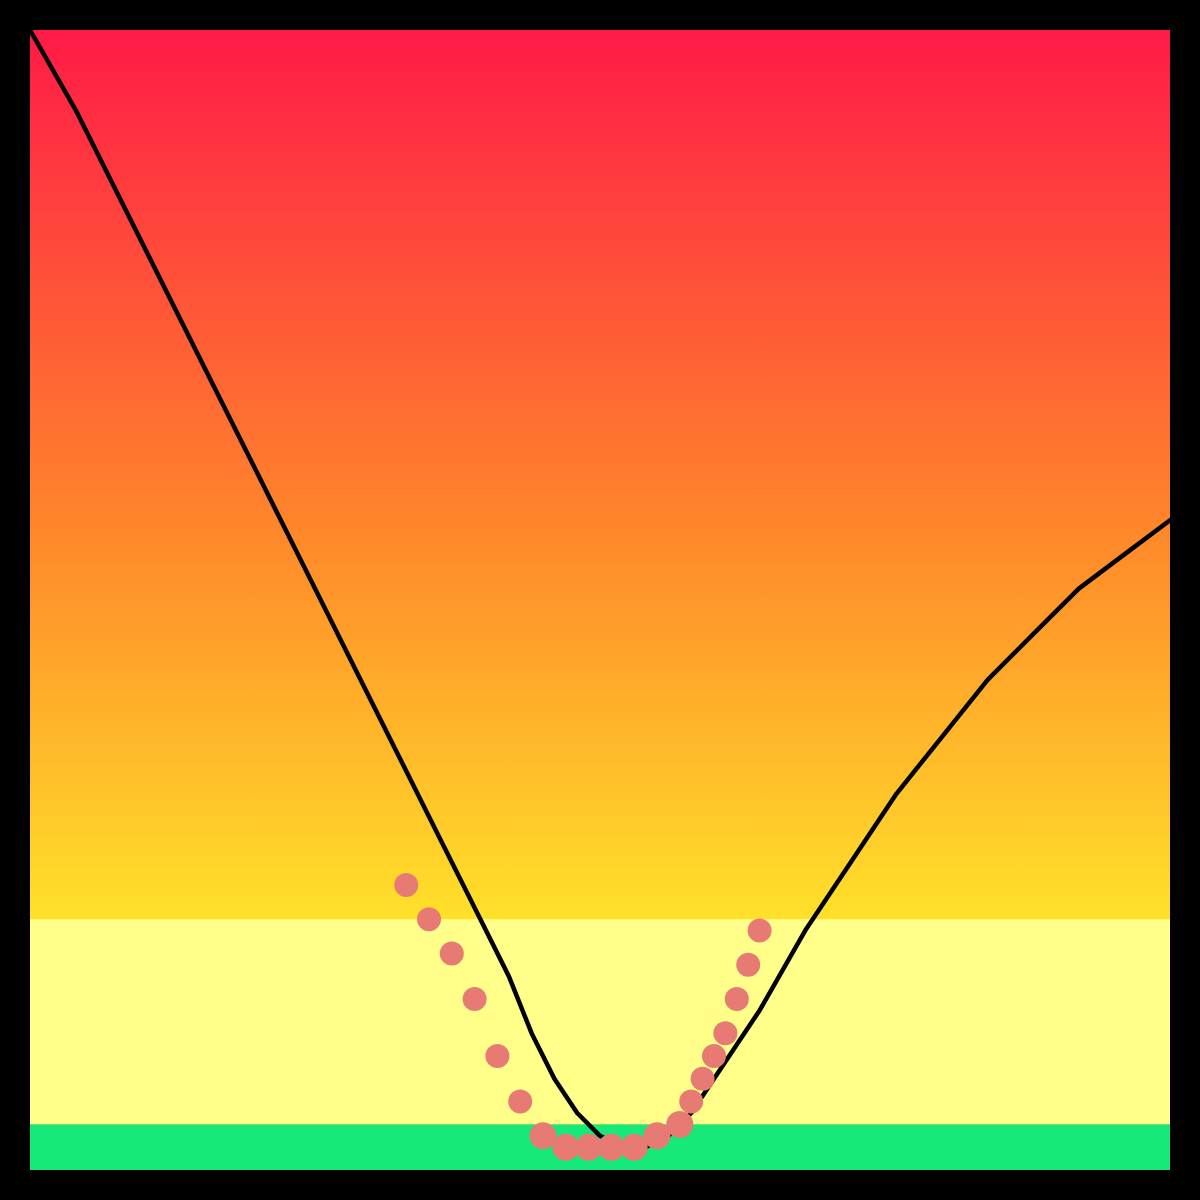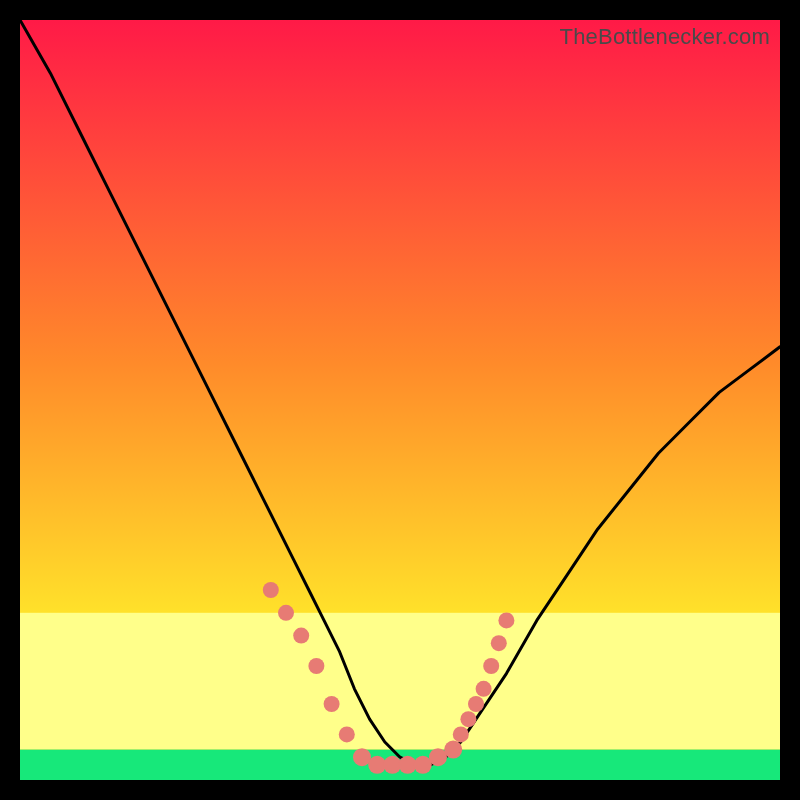--- a/index.html
+++ b/index.html
@@ -75,14 +75,13 @@
         <circle cx="440.8" cy="714.4" r="8" fill="#e77b74"></circle>
         <circle cx="448.4" cy="699.2" r="8" fill="#e77b74"></circle>
         <circle cx="456.0" cy="684.0" r="8" fill="#e77b74"></circle>
         <circle cx="463.6" cy="668.8" r="8" fill="#e77b74"></circle>
         <circle cx="471.2" cy="646.0" r="8" fill="#e77b74"></circle>
         <circle cx="478.8" cy="623.2" r="8" fill="#e77b74"></circle>
         <circle cx="486.4" cy="600.4" r="8" fill="#e77b74"></circle>
       </g>
   </svg>
 
-  <div class="watermark">TheBottlenecker.com</div>
 </div>
 
 </body></html>

